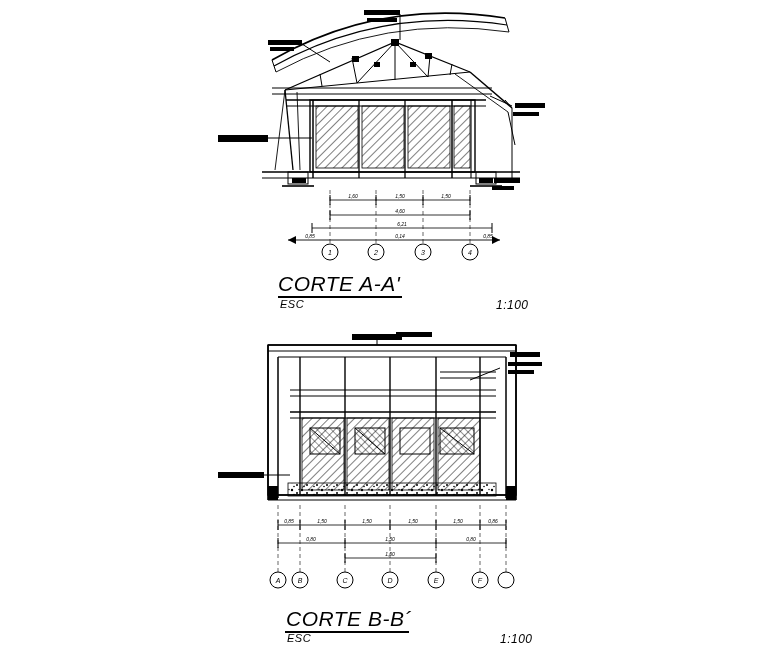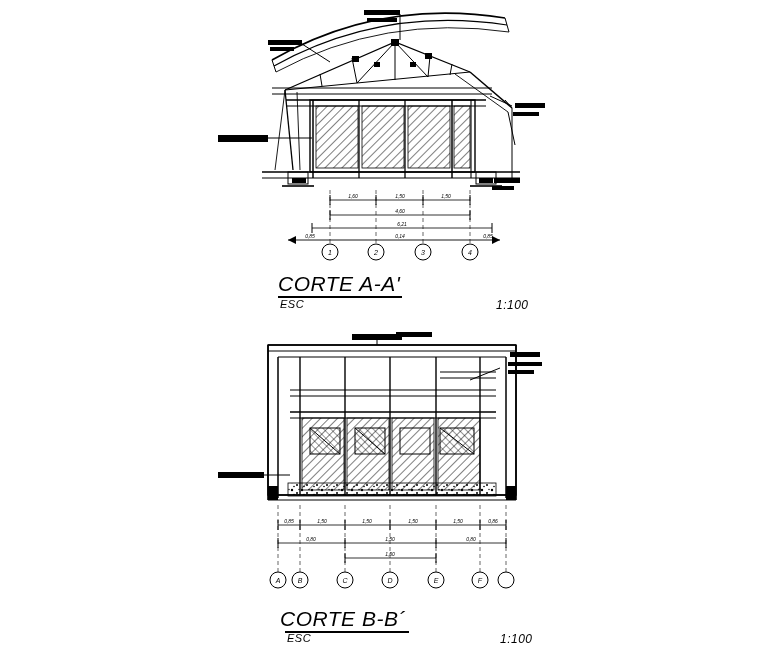--- a/index.html
+++ b/index.html
@@ -271,18 +271,18 @@
       <text x="436" y="581">E</text>
       <text x="480" y="581">F</text>
     </g>
   </svg>
 
   <div class="title t-main" style="left:278px; top:272px;">CORTE A-A'</div>
   <div class="rule" style="left:278px; top:296px; width:124px;"></div>
   <div class="title t-sub" style="left:280px; top:298px;">ESC</div>
   <div class="title t-scale" style="left:496px; top:298px;">1:100</div>
 
-  <div class="title t-main" style="left:280px; top:607px;">CORTE B-B´</div>
+  <div class="title t-main" style="left:286px; top:607px;">CORTE B-B´</div>
   <div class="rule" style="left:285px; top:631px; width:124px;"></div>
   <div class="title t-sub" style="left:287px; top:632px;">ESC</div>
   <div class="title t-scale" style="left:500px; top:632px;">1:100</div>
 
 </div>
 
 </body></html>

